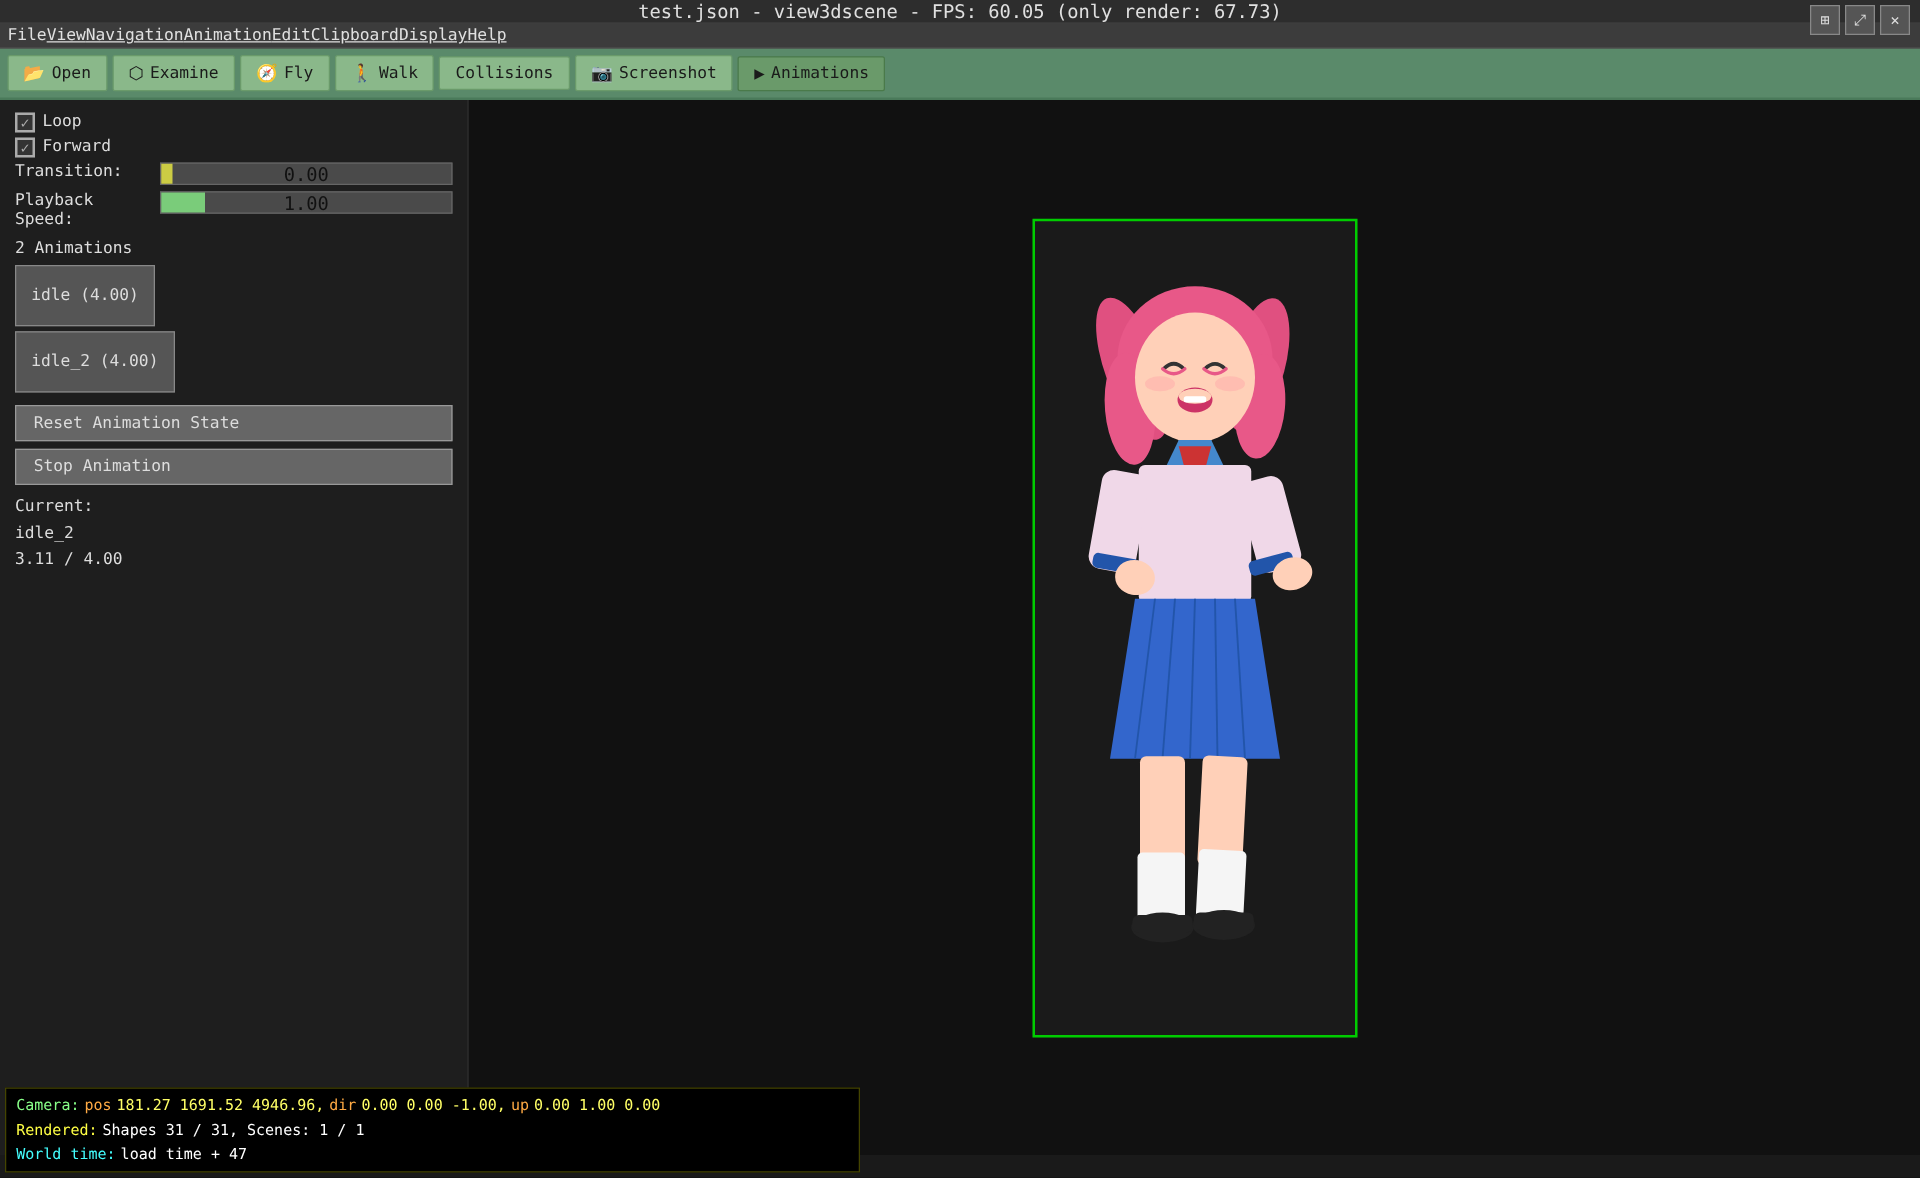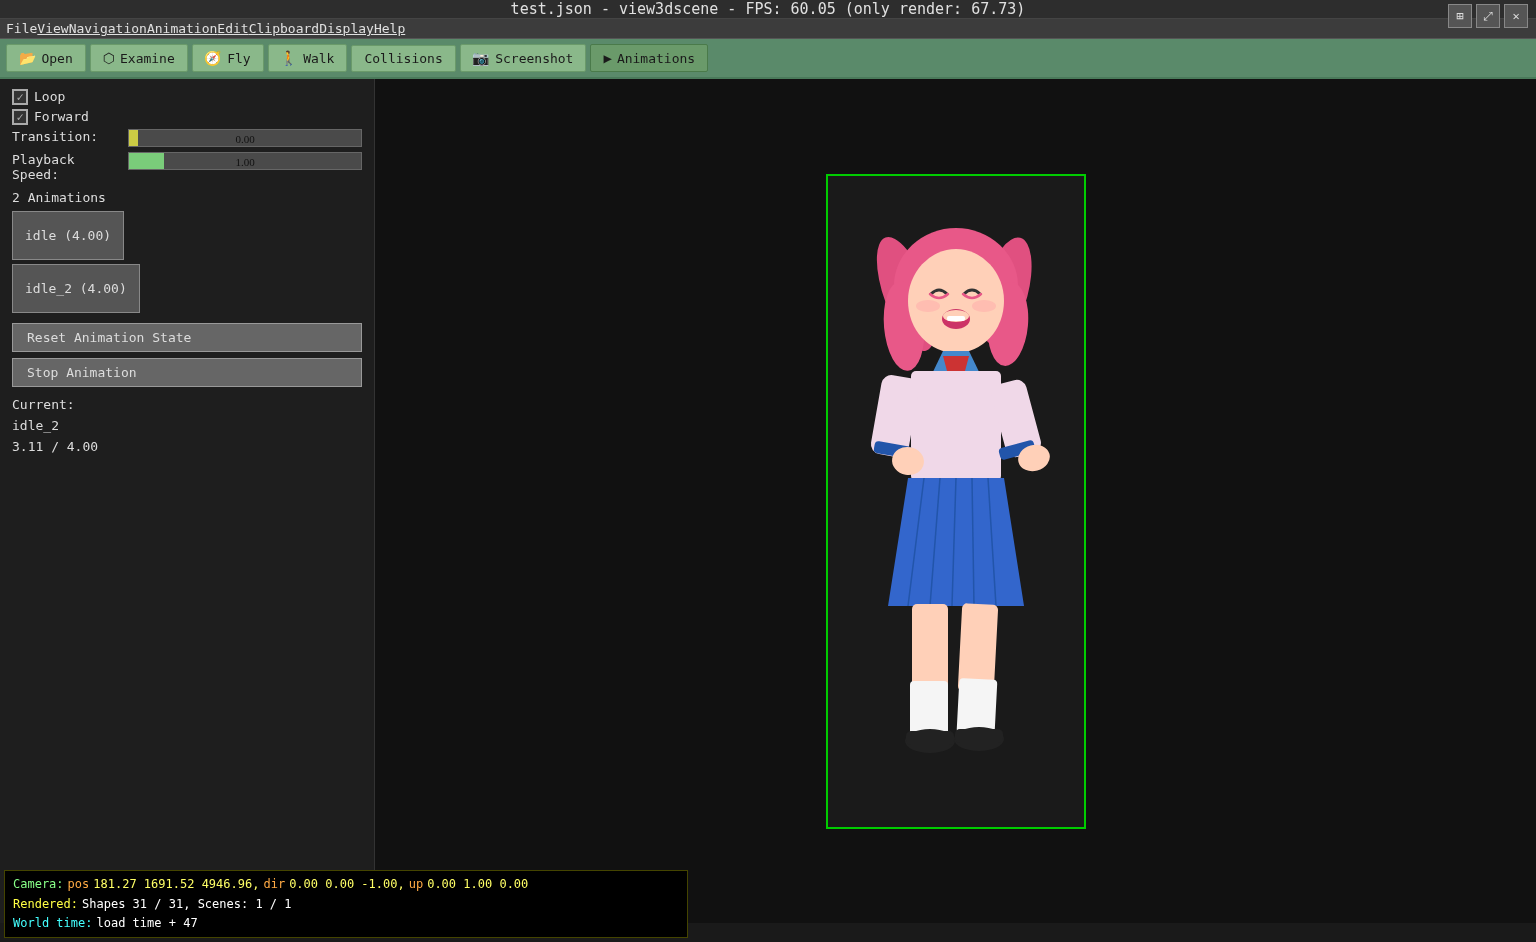--- a/index.html
+++ b/index.html
@@ -159,24 +159,23 @@
       top: 0;
     }
     .slider-fill-yellow {
       background: #cccc44;
     }
     .slider-value {
       position: absolute;
       width: 100%;
       text-align: center;
       top: 0;
-      font-size: 11px;
+      font-size: 15px;
       color: #111;
       line-height: 18px;
-      font-family: Liberation Serif, serif;
     }
 
     .animations-count {
       color: #ddd;
       margin: 8px 0 6px;
       font-size: 13px;
     }
 
     .anim-btn {
       background: #555;

